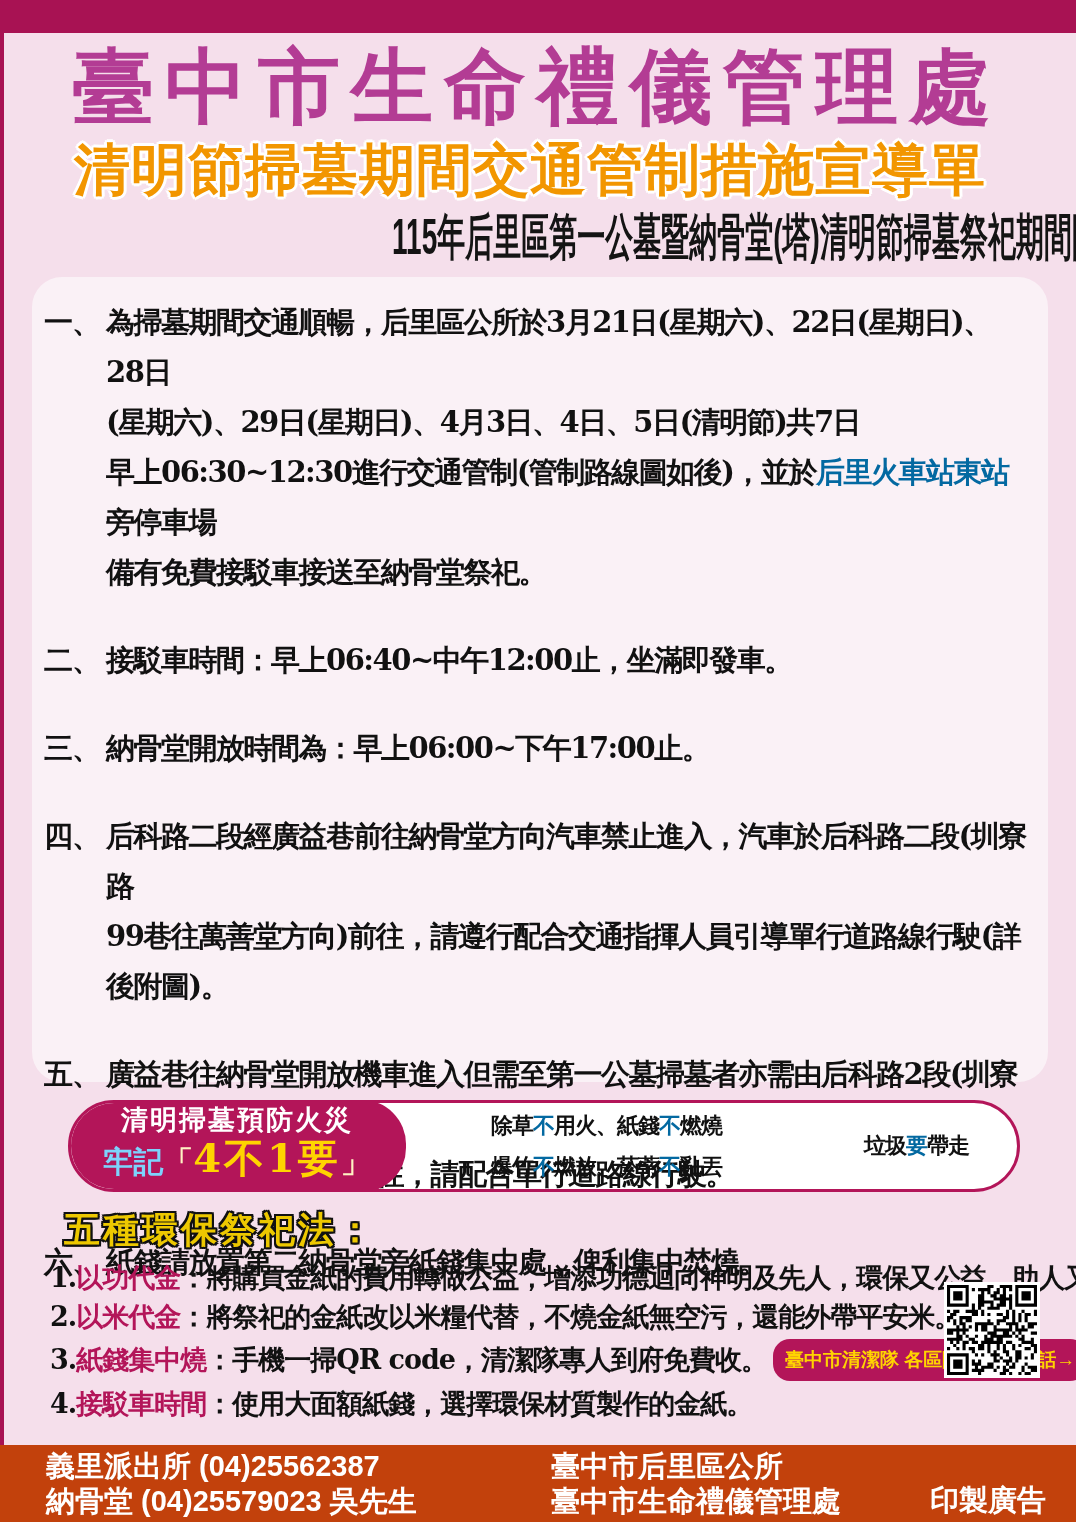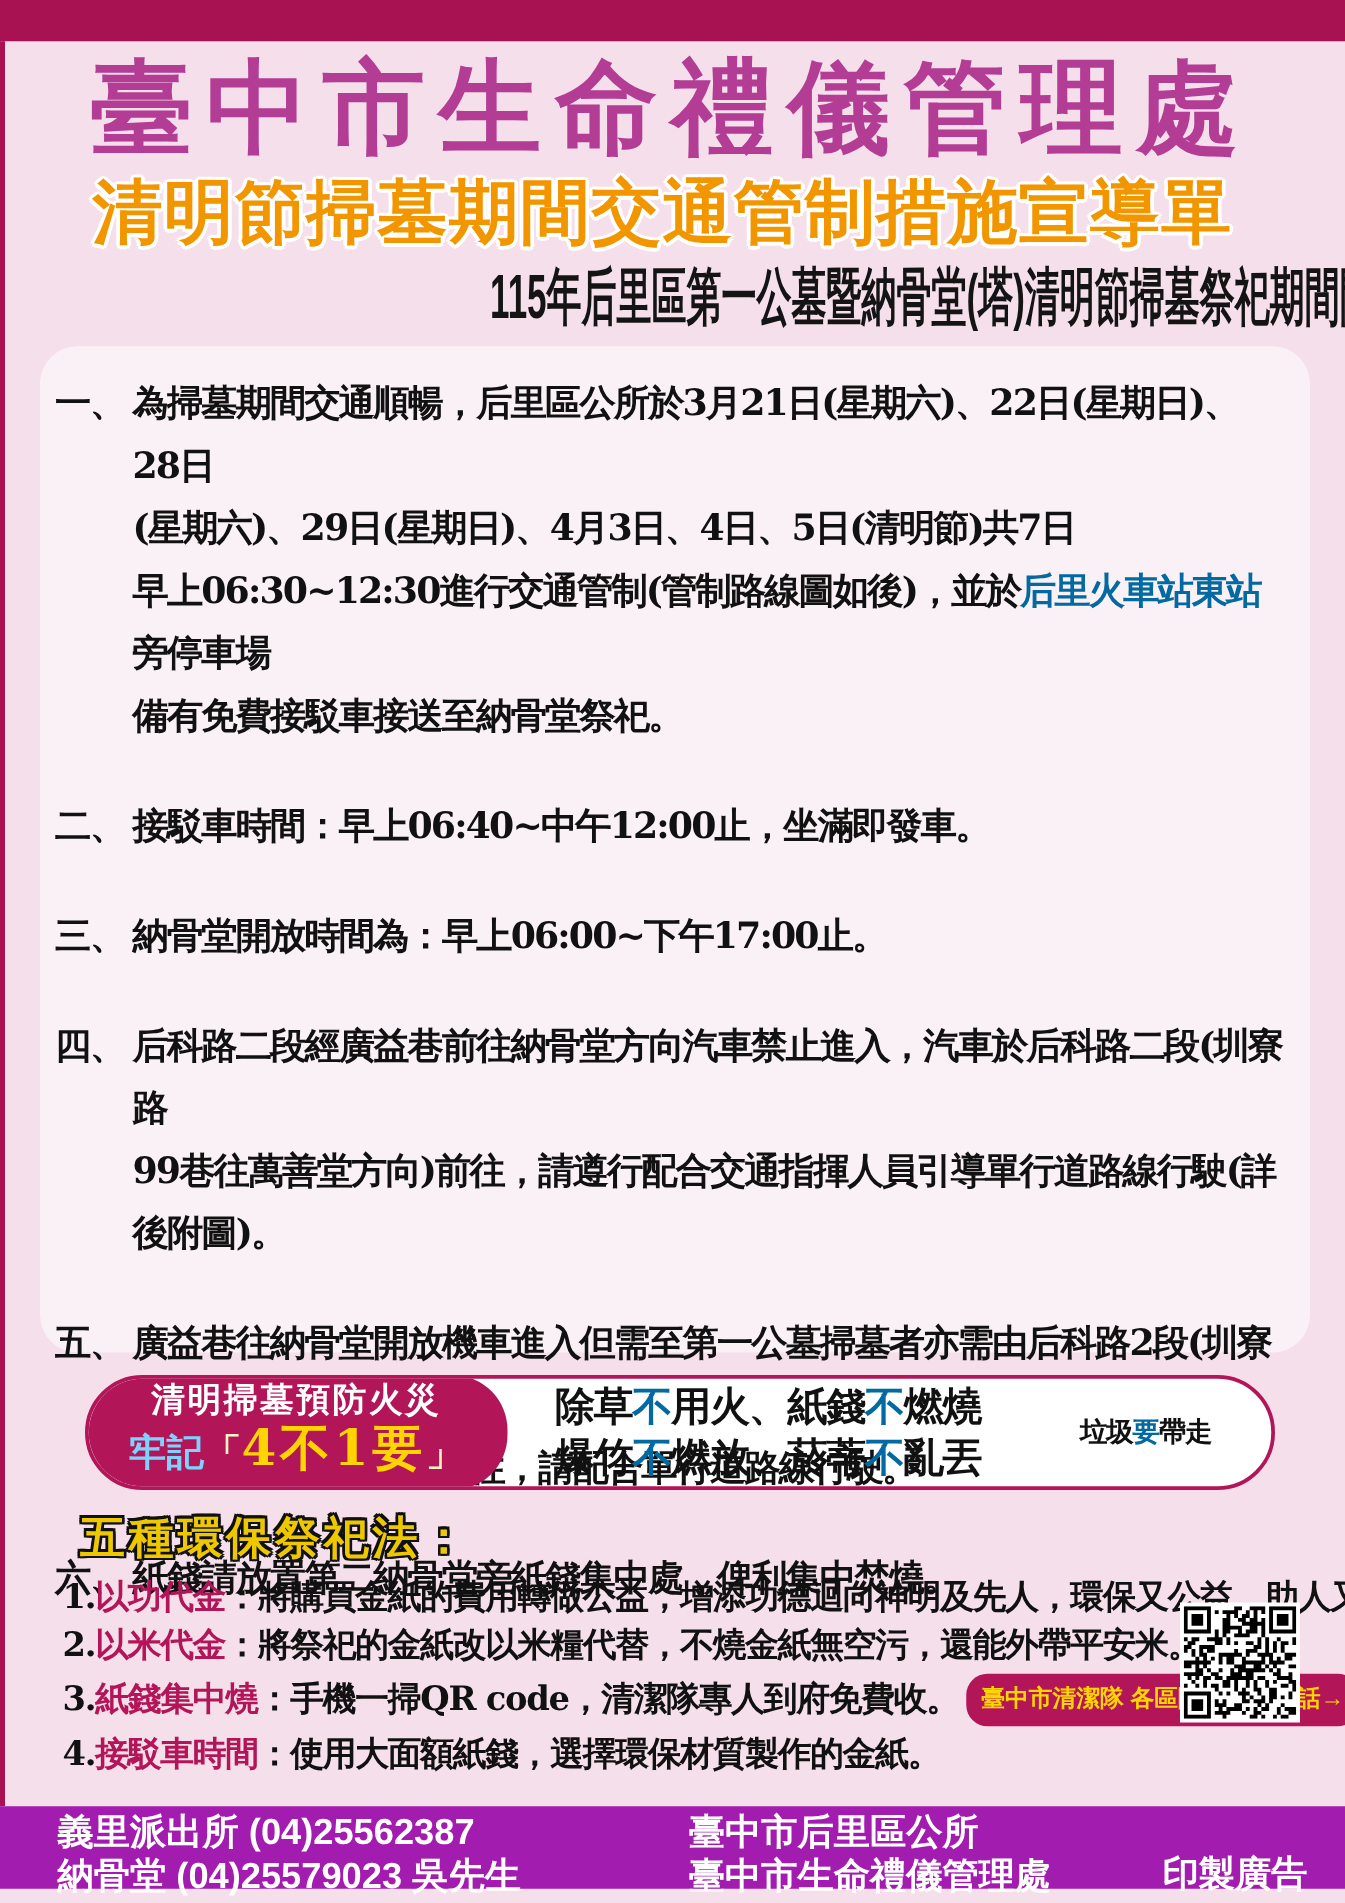--- a/index.html
+++ b/index.html
@@ -6,21 +6,21 @@
   html,body { width:1076px; }
   body {
     height:1522px;
     background:#F5DFEB;
     overflow:hidden;
     font-family:"DejaVu Serif", serif;
     color:#111;
   }
   .topbar { height:33px; background:#A81253; }
   .botbar {
-    height:66px; background:#a21caf; color:#fff;
+    height:77px; background:#c2410c; color:#fff;
     display:grid; grid-template-columns:505px 1fr auto;
     padding:4px 30px 8px 46px;
     font-family:"Liberation Sans", sans-serif;
     font-weight:bold; font-size:29px; align-items:center;
   }
   .botbar .fline { line-height:35px; white-space:nowrap; }
   .botbar .note { align-self:end; line-height:38px; }
   .mid { border-left:4px solid #A81253; height:1412px; overflow:hidden; }
 
   .title {
@@ -51,34 +51,34 @@
   .n-heading { font-size:34px; font-weight:bold; line-height:46px; letter-spacing:-1px; margin-bottom:4px; white-space:nowrap; }
   .n-item { display:flex; margin-top:38px; }
   .n-item:first-of-type { margin-top:8px; }
   .n-num { flex:0 0 62px; font-size:29px; font-weight:bold; line-height:50px; letter-spacing:-1px; }
   .n-body { flex:1; font-size:29px; font-weight:bold; line-height:50px; letter-spacing:-1.5px; white-space:pre-line; }
   .c-red { color:#0369a1; }
 
   .fire {
     margin:18px 56px 0 64px; height:92px;
     background:#fff; border:3px solid #B31559; border-radius:46px;
-    display:flex; align-items:center; overflow:hidden;
+    display:flex; align-items:center; overflow:hidden;gap:29px;
   }
   .fire-left {
     width:338px; height:92px; margin:-3px 0 -3px -3px;
     background:#B31559; border-radius:44px;
     display:flex; flex-direction:column; justify-content:center; align-items:center;
     color:#fff; flex:0 0 auto;
   }
   .fire-l1 { font-size:27px; font-weight:bold; line-height:33px; letter-spacing:2px; }
   .fire-l2 { line-height:44px; font-weight:bold; }
   .fire-l2 .c-white { font-size:30px; color:#7dd3fc; }
   .fire-l2 .c-bracket { font-size:30px; color:#FFF3C4; }
   .fire-l2 .c-gold { font-size:40px; color:#FFD400; letter-spacing:3px; }
-  .fire-rules { margin-left:38px; font-size:32px; font-weight:bold; line-height:41px; letter-spacing:-1px; }
+  .fire-rules { margin-left:56px; font-size:22px; font-weight:bold; line-height:41px; letter-spacing:-1px; }
   .fire-right { margin-left:auto; margin-right:48px; font-size:22px; font-weight:bold; letter-spacing:-1px; }
 
   .eco { position:relative; margin-top:14px; padding:0 28px 0 46px; }
   .eco-heading {
     margin:2px 0 6px 14px; font-size:36px; font-weight:bold;
     letter-spacing:3px; color:#EDC800;
     text-shadow:-2px 0 #111,2px 0 #111,0 -2px #111,0 2px #111,
                 -2px -2px #111,2px 2px #111,-2px 2px #111,2px -2px #111;
   }
   .eco-item { font-size:27px; line-height:33px; letter-spacing:-1px; margin-top:6px; white-space:nowrap; }

